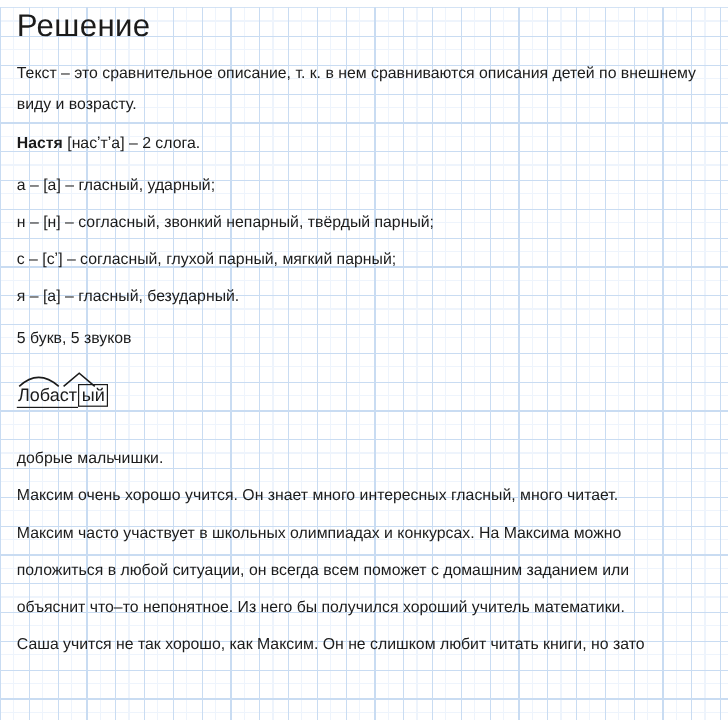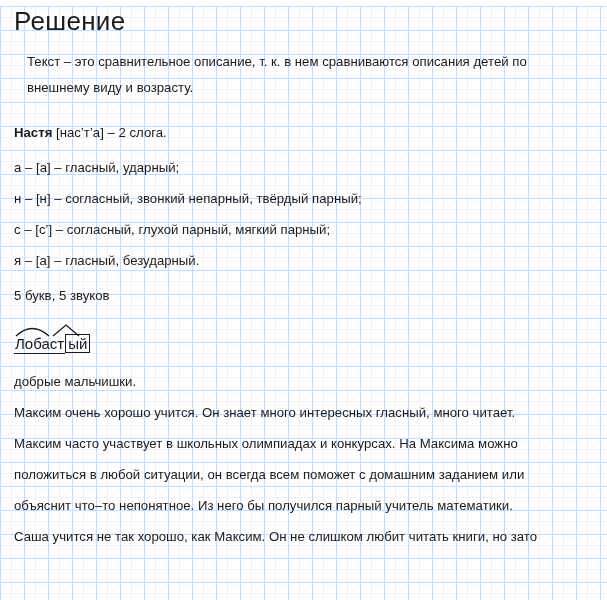--- a/index.html
+++ b/index.html
@@ -51,21 +51,21 @@
     font-weight: 400;
     letter-spacing: 0.3px;
     margin: 6px 0 12px 0;
     line-height: 30px;
   }
 
   .para {
     font-size: 13.2px;
     color: #1b1b1b;
     line-height: 25.5px;
-    margin: 13px;
+    margin: 0;
     white-space: normal;
   }
 
   .line {
     font-size: 13.2px;
     color: #1b1b1b;
     line-height: 31px;
     margin: 0;
     white-space: nowrap;
   }
@@ -78,21 +78,21 @@
     white-space: nowrap;
   }
 
   .b { font-weight: bold; }
   .spacer-6  { height: 6px; }
 
   
   .morph-wrap {
     position: relative;
     display: inline-block;
-    margin: 14px 0 8px 0;
+    margin: 14px 0 22px 0;
     padding-top: 11px;
   }
   .morph-word {
     position: relative;
     display: inline-block;
     font-size: 15px;
     color: #1b1b1b;
     line-height: 19px;
     white-space: nowrap;
   }
@@ -151,19 +151,19 @@
         <path d="M 39 13 L 52 2 L 65 13" fill="none" stroke="#1b1b1b" stroke-width="1.3" stroke-linejoin="miter"></path>
       </svg>
       <span class="morph-word"><span class="morph-stem">Лобаст</span><span class="morph-ending">ый</span></span>
     </div>
 
     <div class="body-block">
       <div class="line">добрые мальчишки.</div>
       <div class="line">Максим очень хорошо учится. Он знает много интересных гласный, много читает.</div>
       <div class="line">Максим часто участвует в школьных олимпиадах и конкурсах. На Максима можно</div>
       <div class="line">положиться в любой ситуации, он всегда всем поможет с домашним заданием или</div>
-      <div class="line">объяснит что–то непонятное. Из него бы получился парный учитель математики.</div>
+      <div class="line">объяснит что–то непонятное. Из него бы получился хороший учитель математики.</div>
       <div class="line">Саша учится не так хорошо, как Максим. Он не слишком любит читать книги, но зато</div>
 
     </div>
 
   </div>
 </div>
 
 </body></html>

